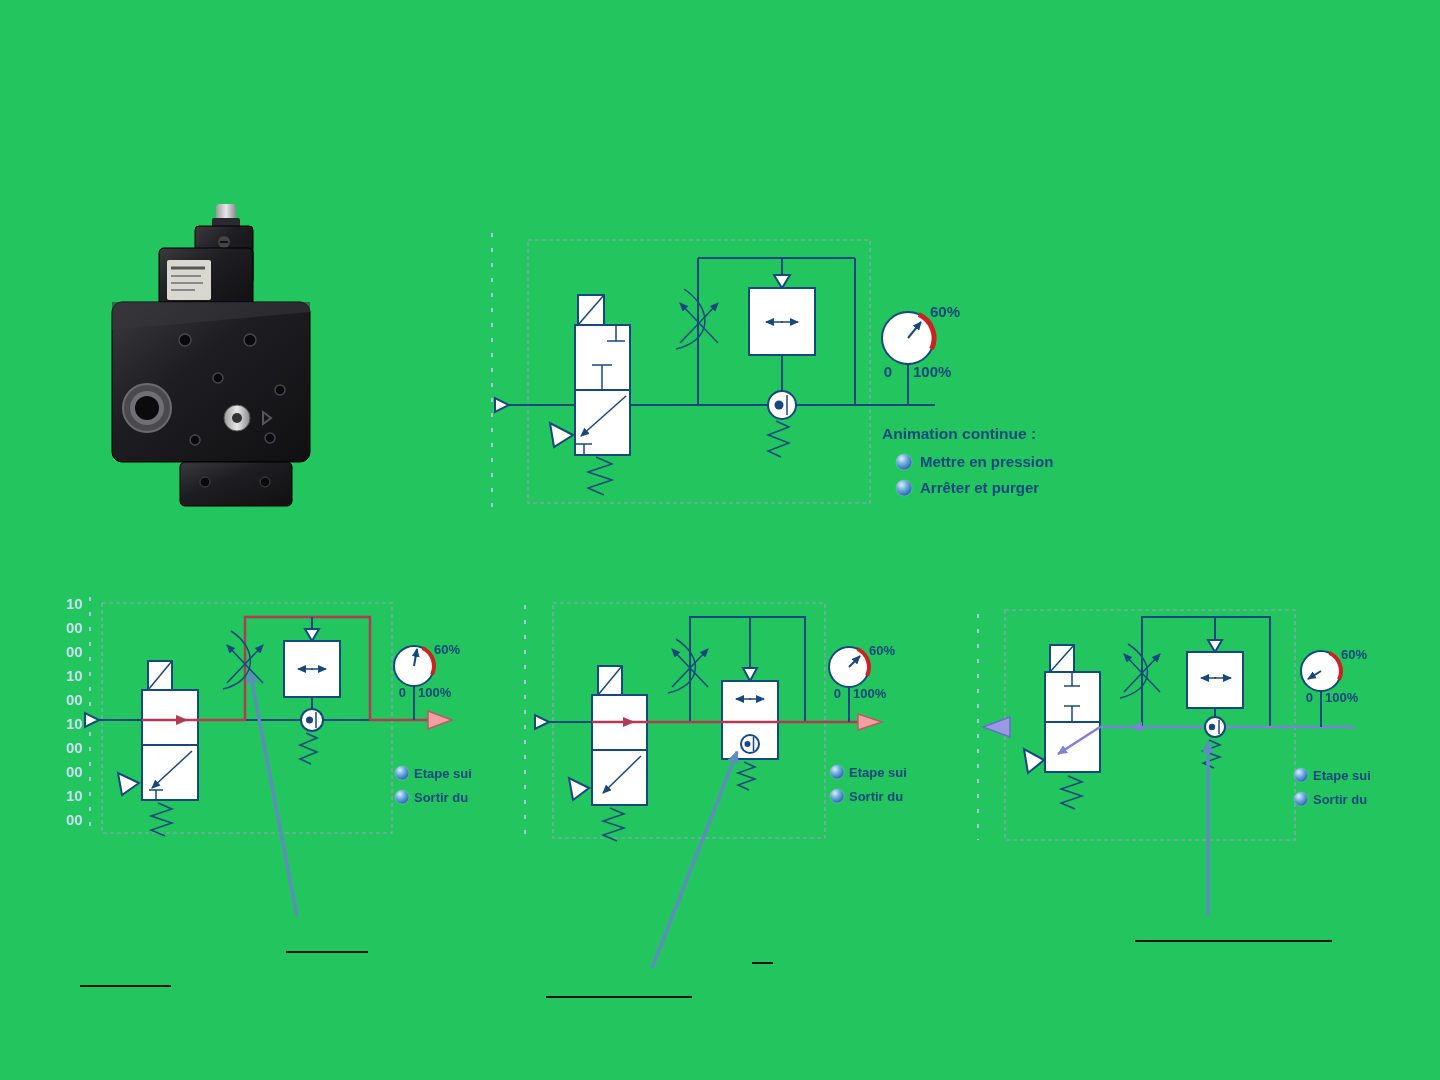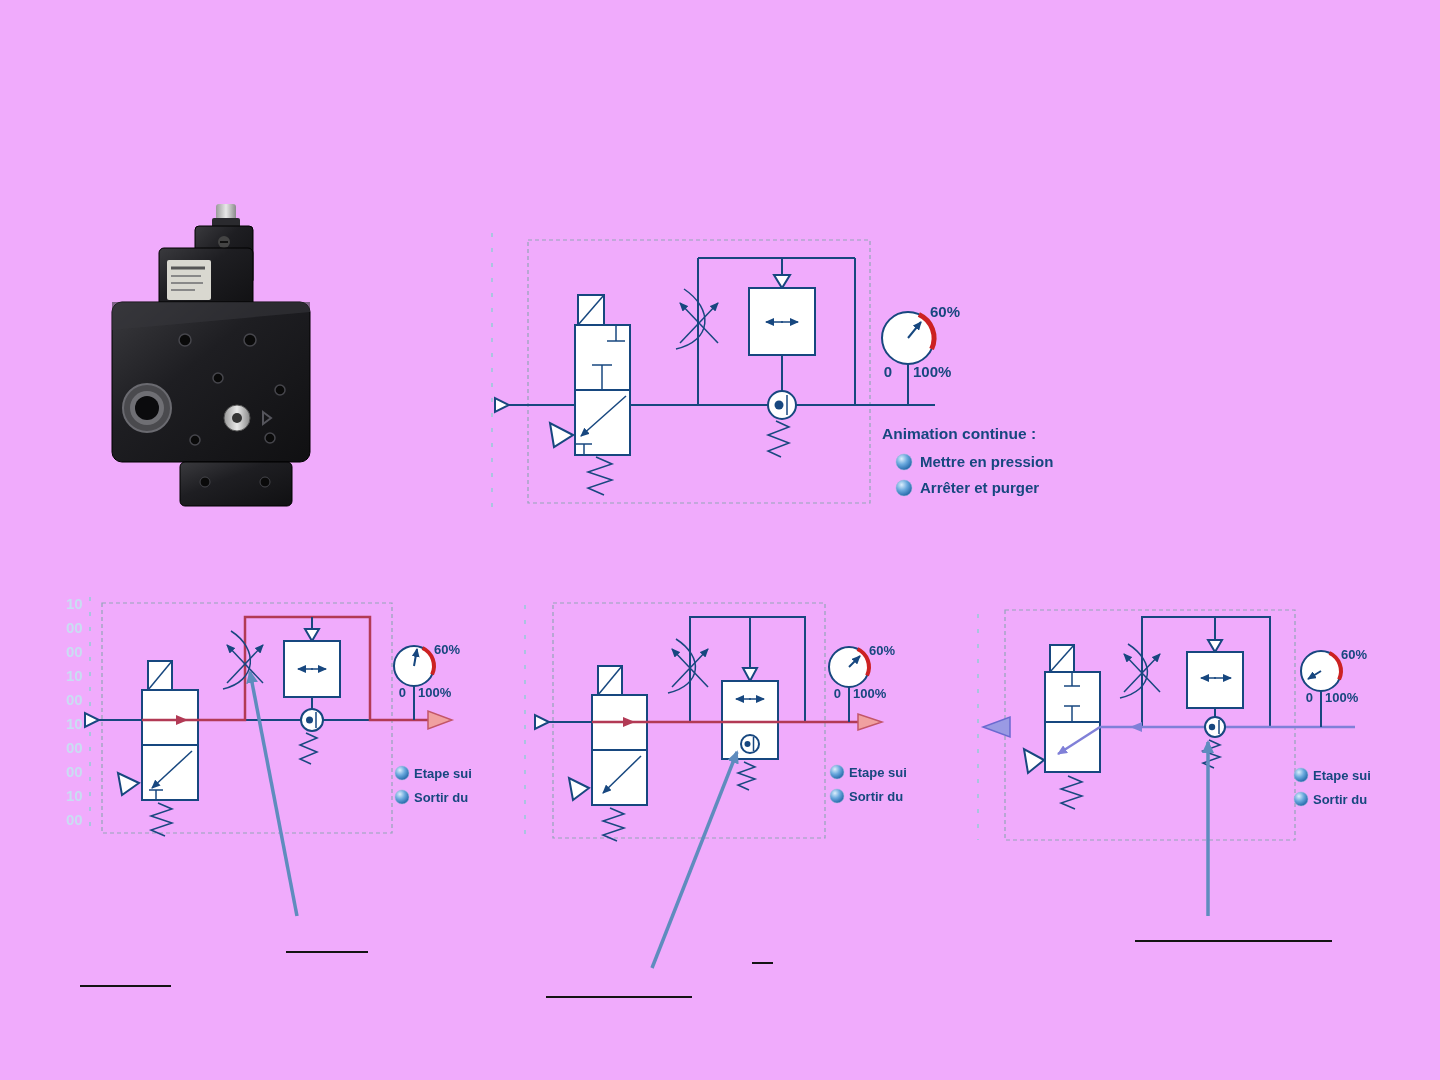--- a/index.html
+++ b/index.html
@@ -1,17 +1,17 @@
 <!DOCTYPE html>
 <html><head>
 <meta charset="utf-8">
 <style>
   * { margin:0; padding:0; box-sizing:border-box; }
   html,body { background:#ffffff; font-family:"Liberation Sans", sans-serif; }
-  .page { position:relative; width:1440px; height:1080px; background:#f0abfc; overflow:hidden; }
+  .page { position:relative; width:1440px; height:1080px; background:#22c55e; overflow:hidden; }
   .abs { position:absolute; }
 
   
   .sym     { fill:#ffffff; stroke:#17477f; stroke-width:2; }
   .wire    { stroke:#17477f; stroke-width:2; fill:none; }
   .thin    { stroke:#17477f; stroke-width:1.5; fill:none; }
   .rwire   { stroke:#b23a55; stroke-width:2.5; fill:none; }
   .vwire   { stroke:#8080d8; stroke-width:2.5; fill:none; }
   .dashbox { fill:none; stroke:#93a5b8; stroke-width:1.2; stroke-dasharray:4 3; }
   .crop    { stroke:#aac4e0; stroke-width:2; stroke-dasharray:4 11; fill:none; }

